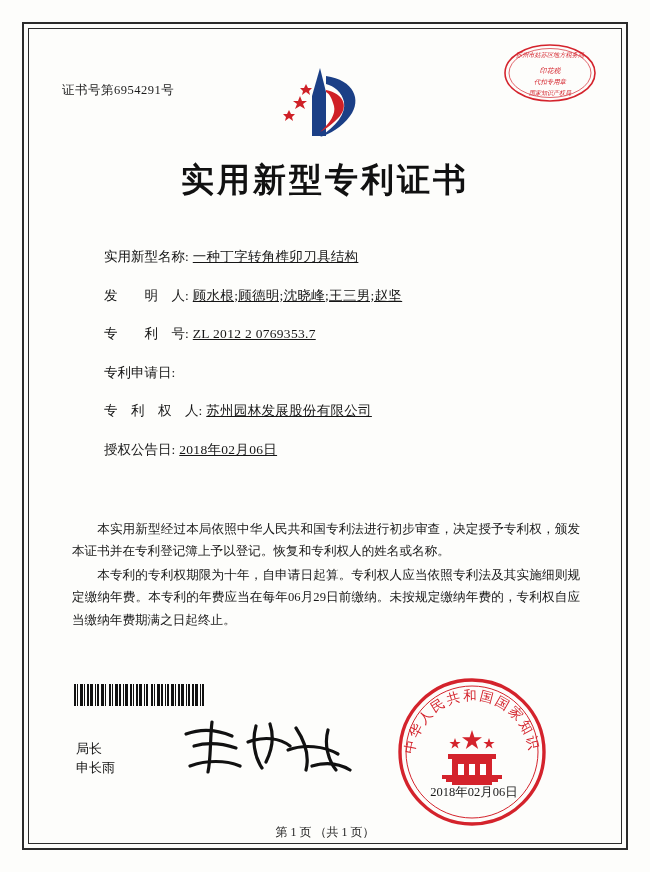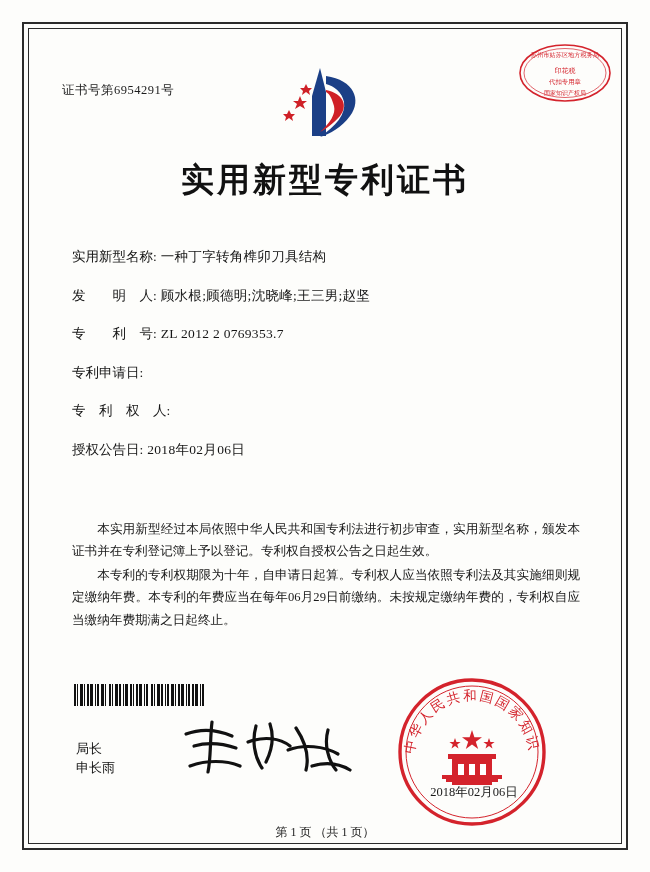--- a/index.html
+++ b/index.html
@@ -51,22 +51,22 @@
   
   .logo {
     position: absolute;
     left: 262px; top: 62px;
     width: 120px; height: 80px;
   }
 
   
   .seal-oval {
     position: absolute;
-    right: 37px; top: 42px;
-    width: 96px; height: 62px;
+    right: 52px; top: 42px;
+    width: 96px; height: 62px; font-style: italic;
   }
 
   .doc-title {
     position: absolute;
     left: 0; top: 158px;
     width: 650px;
     text-align: center;
     font-size: 33px;
     font-weight: bold;
     letter-spacing: 3px;
@@ -83,25 +83,27 @@
   .field-row {
     display: flex;
     align-items: baseline;
     margin-bottom: 20.5px;
     font-size: 13.5px;
     color: #161616;
   }
   .field-label {
     white-space: pre;
     flex: 0 0 auto;
+    margin-left: 32px;
   }
   .field-value {
     margin-left: 4px;
     flex: 1 1 auto;
     letter-spacing: 0.3px;
+    text-decoration: underline;
   }
 
   .body-text {
     position: absolute;
     left: 72px;
     top: 518px;
     width: 508px;
     font-size: 12.6px;
     line-height: 1.78;
     color: #181818;
@@ -211,29 +213,30 @@
     </div>
     <div class="field-row">
       <span class="field-label">专　　利　号:</span>
       <span class="field-value">ZL 2012 2 0769353.7</span>
     </div>
     <div class="field-row">
       <span class="field-label">专利申请日:</span>
     </div>
     <div class="field-row">
       <span class="field-label">专　利　权　人:</span>
+      <span class="field-value">苏州园林发展股份有限公司</span>
     </div>
     <div class="field-row">
       <span class="field-label">授权公告日:</span>
       <span class="field-value">2018年02月06日</span>
     </div>
   </div>
 
   <div class="body-text">
-    <p>本实用新型经过本局依照中华人民共和国专利法进行初步审查，实用新型名称，颁发本证书并在专利登记簿上予以登记。专利权自授权公告之日起生效。</p>
+    <p>本实用新型经过本局依照中华人民共和国专利法进行初步审查，决定授予专利权，颁发本证书并在专利登记簿上予以登记。恢复和专利权人的姓名或名称。</p>
     <p>本专利的专利权期限为十年，自申请日起算。专利权人应当依照专利法及其实施细则规定缴纳年费。本专利的年费应当在每年06月29日前缴纳。未按规定缴纳年费的，专利权自应当缴纳年费期满之日起终止。</p>
   </div>
 
   <div class="barcode">
     <i style="width:2px"></i>
       <i style="width:1px;background:transparent"></i>
     <i style="width:1px"></i>
       <i style="width:2px;background:transparent"></i>
     <i style="width:3px"></i>
       <i style="width:1px;background:transparent"></i>

